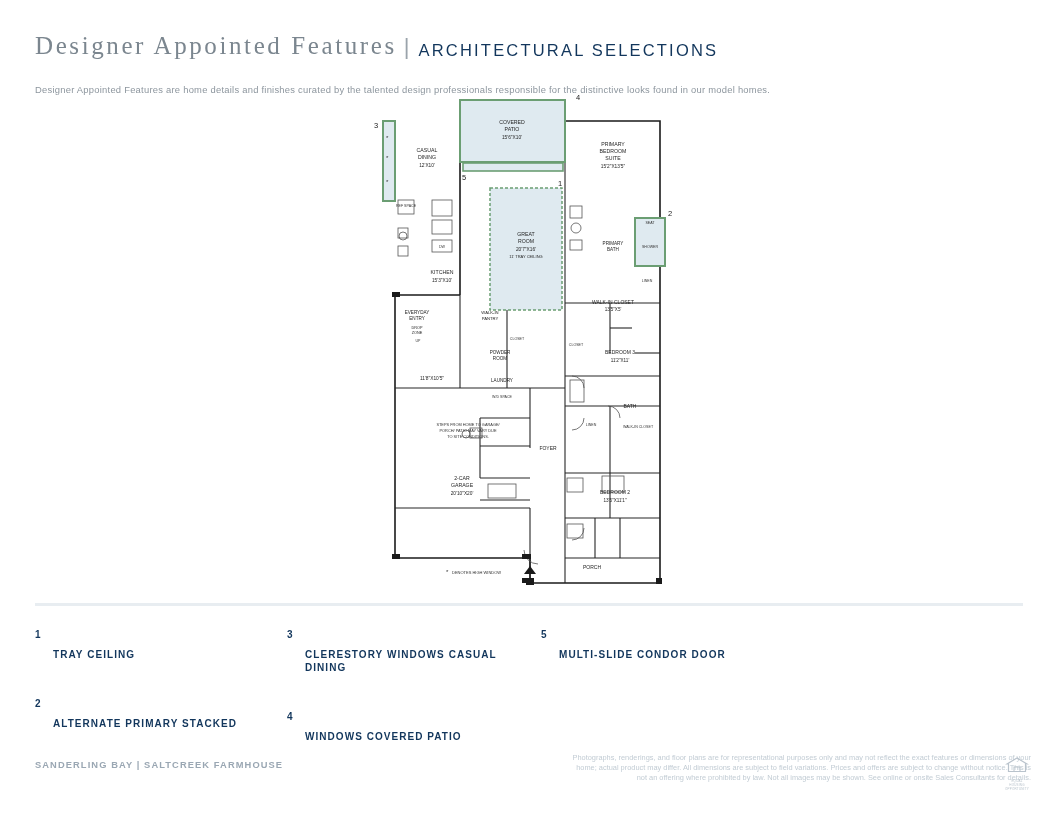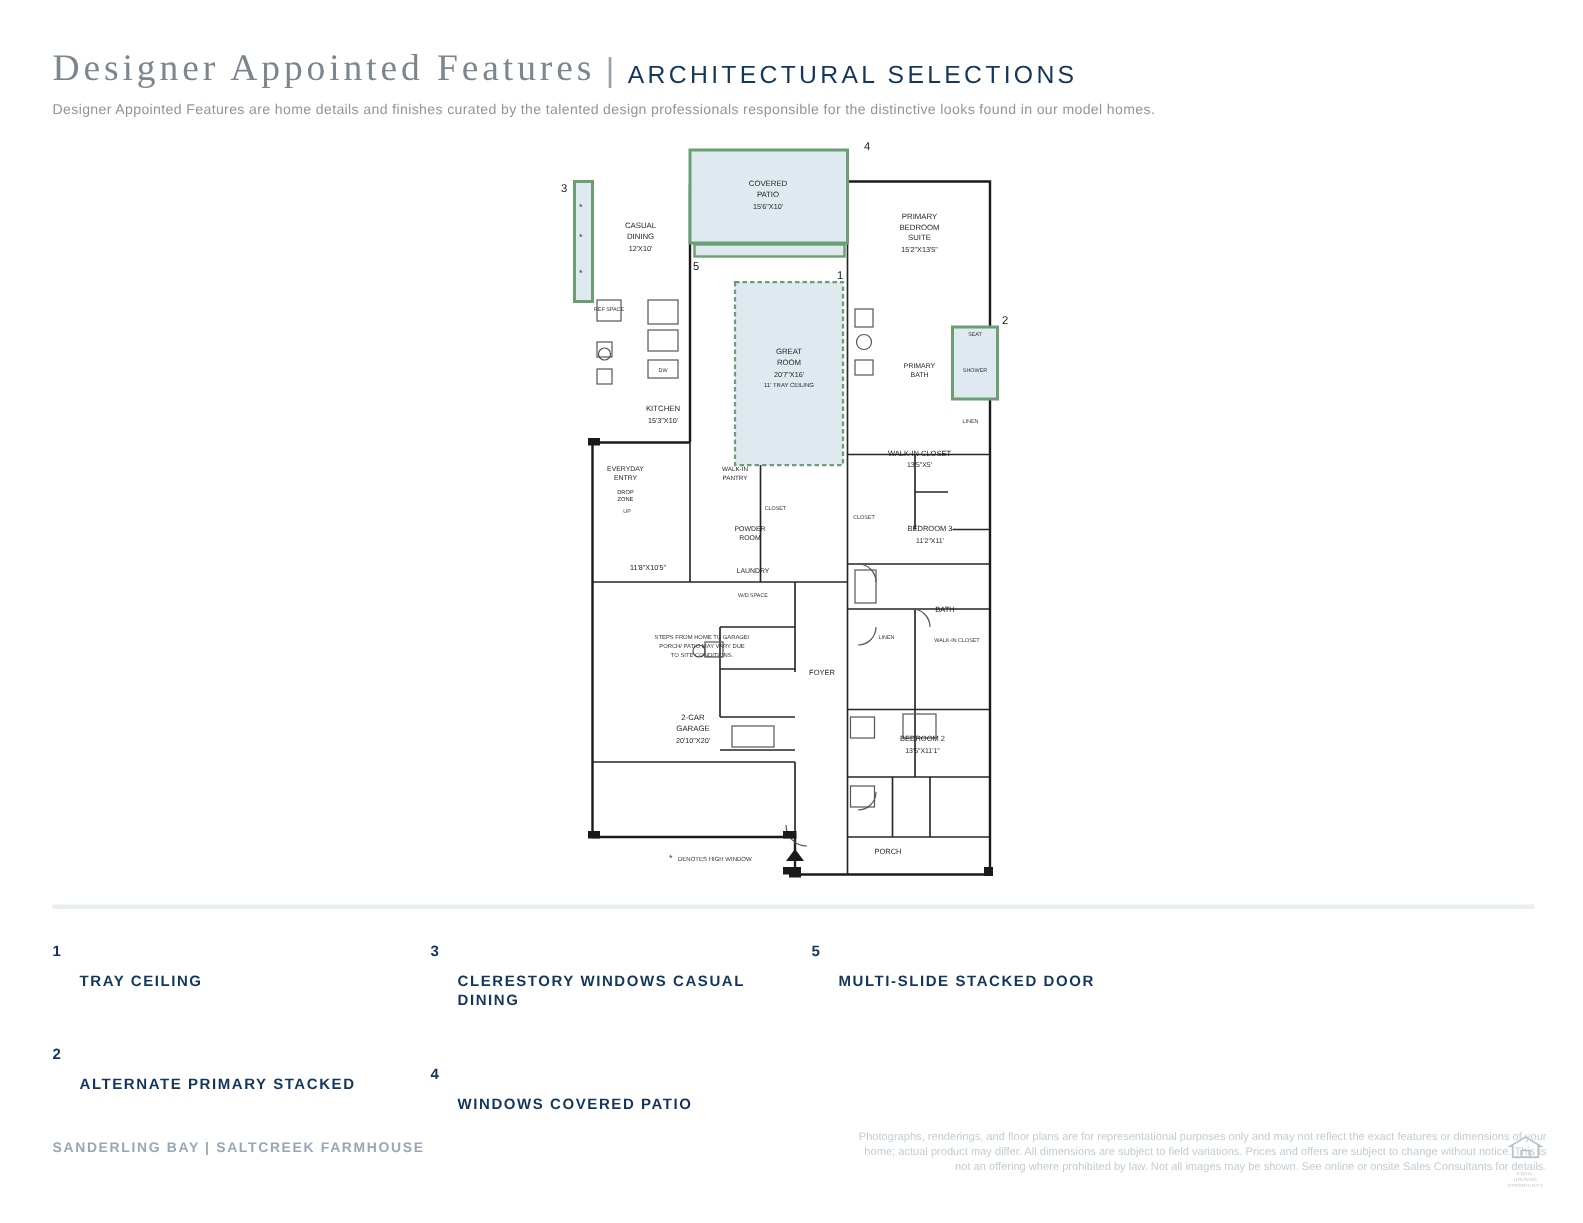--- a/index.html
+++ b/index.html
@@ -30,21 +30,21 @@
     margin: 0 9px 0 7px;
     font-weight: 300;
   }
   .title-sub {
     font-size: 16.5px;
     letter-spacing: 2.2px;
     color: #12365c;
     font-weight: 400;
   }
   .subtitle {
-    margin-top: 7px;
+    margin-top: 24px;
     font-size: 9.4px;
     color: #8d969e;
     letter-spacing: .25px;
   }
 
   
   .plan {
     position: absolute;
     left: 370px;
     top: 88px;
@@ -354,21 +354,21 @@
       <span class="legend-text">CLERESTORY WINDOWS CASUAL DINING</span>
     </div>
     <div class="legend-item">
       <span class="legend-num">4</span>
       <span class="legend-text">WINDOWS COVERED PATIO</span>
     </div>
   </div>
   <div class="legend-col c3">
     <div class="legend-item">
       <span class="legend-num">5</span>
-      <span class="legend-text">MULTI-SLIDE STACKED DOOR</span>
+      <span class="legend-text">MULTI-SLIDE CONDOR DOOR</span>
     </div>
   </div>
 </div>
 
 <div class="footer-left">
   <div>SANDERLING BAY  |  SALTCREEK FARMHOUSE</div>
 </div>
 
 <div class="footer-right">Photographs, renderings, and floor plans are for representational purposes only and may not reflect the exact features or dimensions of your home; actual product may differ. All dimensions are subject to field variations. Prices and offers are subject to change without notice. This is not an offering where prohibited by law. Not all images may be shown. See online or onsite Sales Consultants for details.</div>
 

